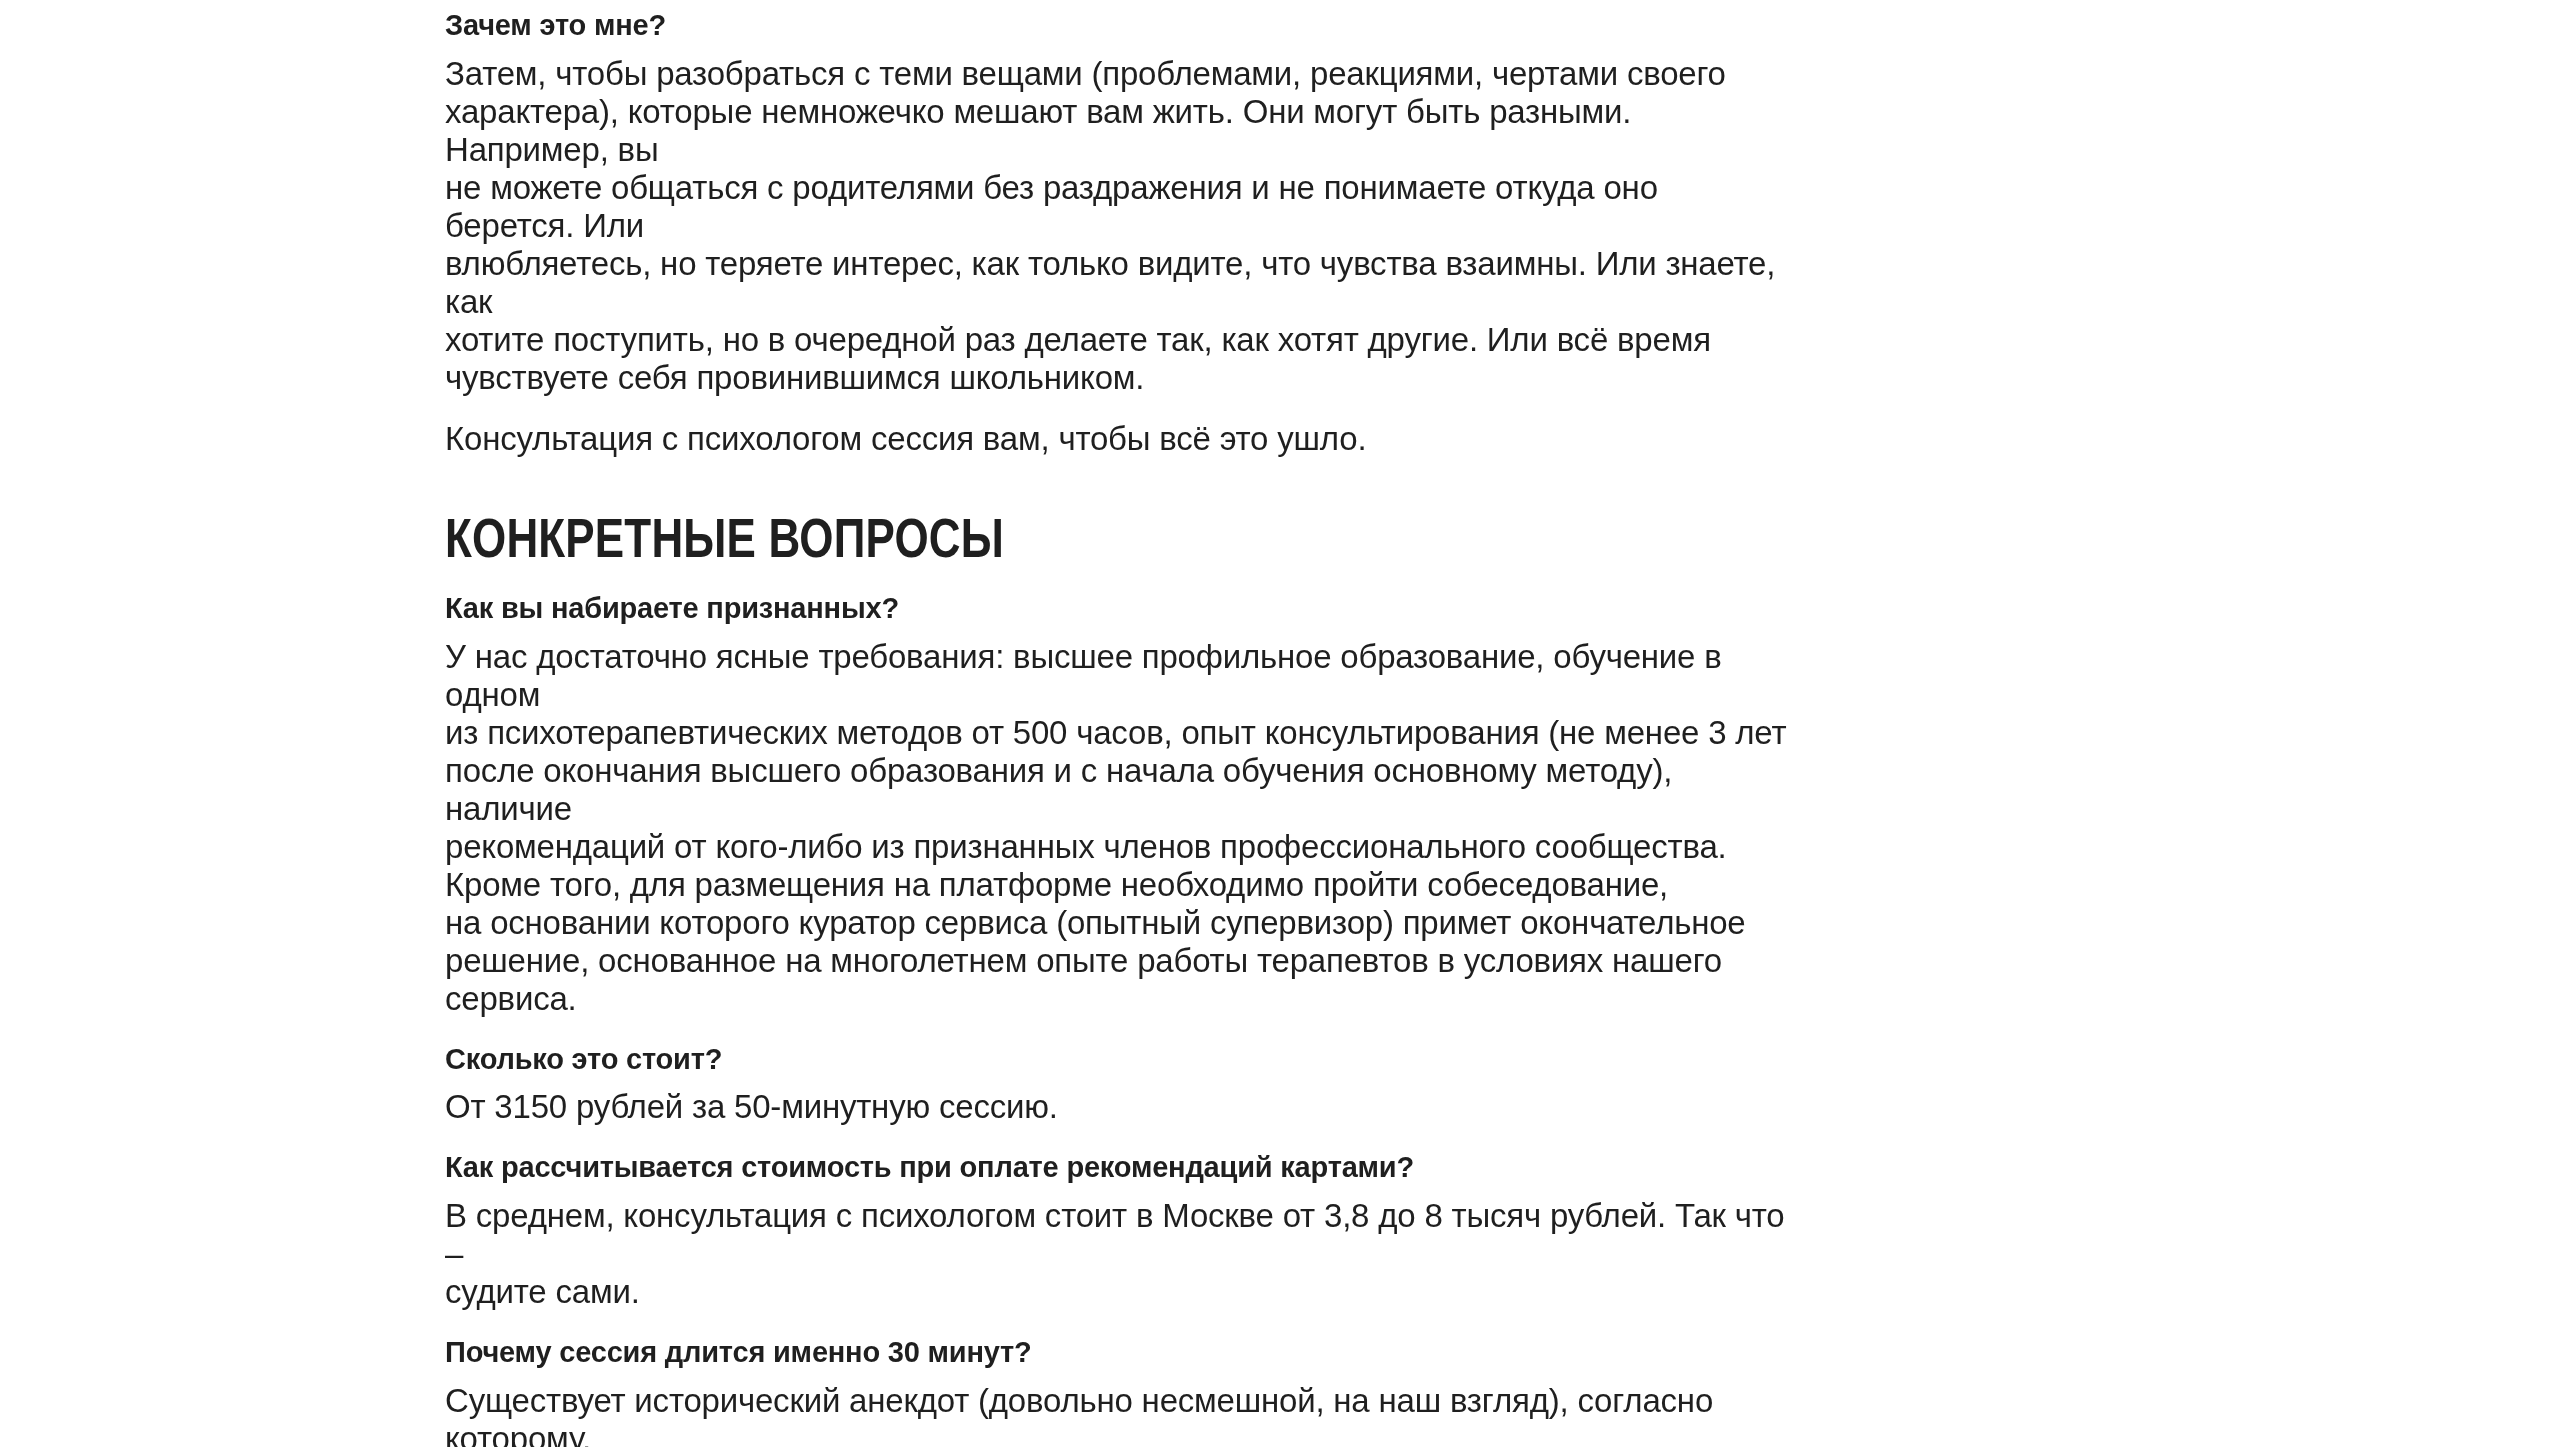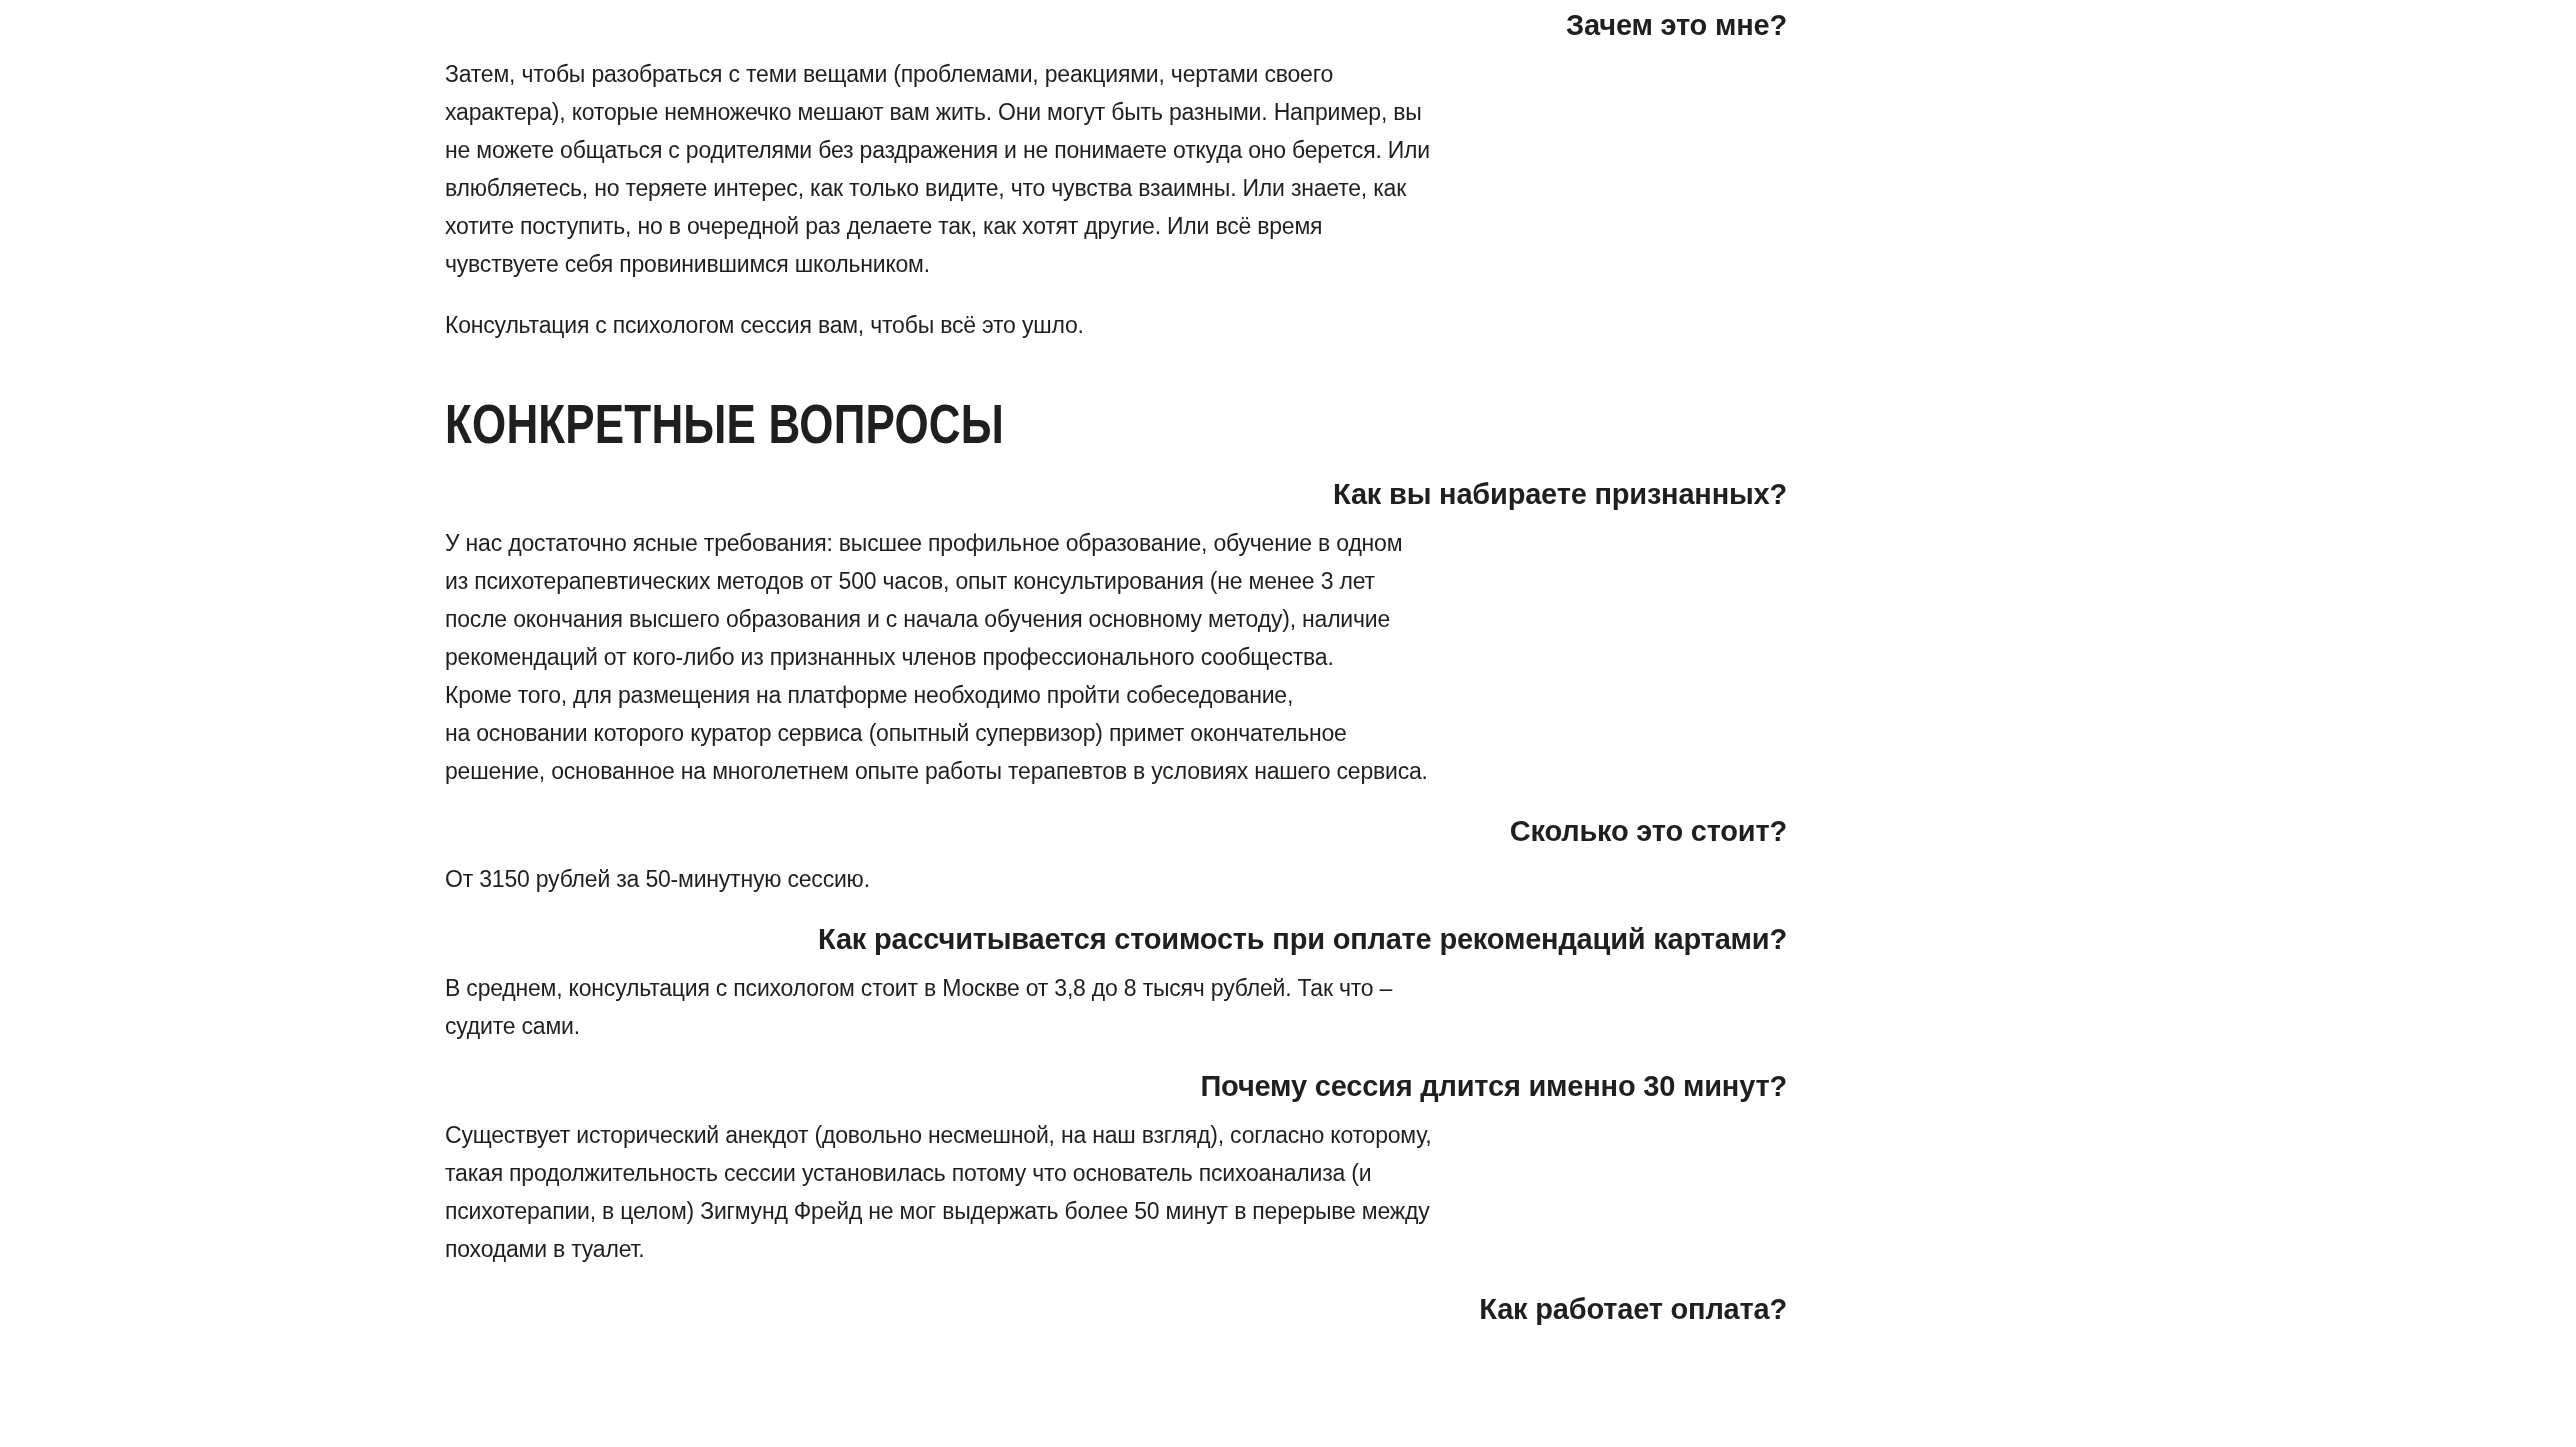--- a/index.html
+++ b/index.html
@@ -19,27 +19,26 @@
     padding: 7.2px 0 0 445px;
     width: 1342px;
   }
   h3.q {
     font-size: 29px;
     line-height: 36px;
     font-weight: 700;
     margin: 21.5px 0 11.6px 0;
     letter-spacing: -0.2px;
     white-space: pre-line;
-    text-align: right;
   }
   .content > h3.q:first-child {
     margin-top: 0;
   }
   p.body {
-    font-size: 23px;
+    font-size: 33px;
     line-height: 38px;
     font-weight: 400;
     margin: 0 0 23px 0;
     letter-spacing: -0.2px;
     white-space: pre-line;
   }
   h2.section {
     font-size: 55px;
     line-height: 61px;
     font-weight: 700;

